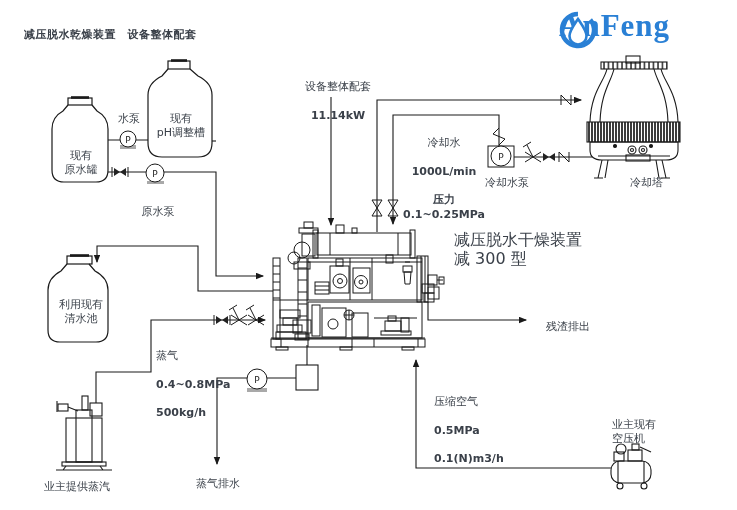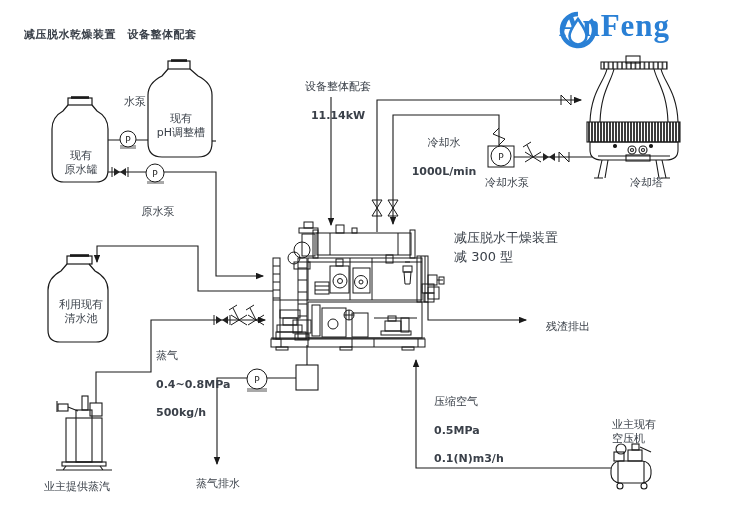--- a/index.html
+++ b/index.html
@@ -3,21 +3,21 @@
 <meta charset="utf-8">
 <style>
   html,body{margin:0;padding:0;background:#fff;}
   .stage{position:relative;width:737px;height:510px;background:#ffffff;overflow:hidden;
          font-family:"DejaVu Sans",sans-serif;}
   svg{position:absolute;left:0;top:0;}
   .lbl{position:absolute;color:#3a4049;font-size:11px;line-height:1.3;white-space:pre-line;}
   .ctr{text-align:center;}
   .b{font-weight:600;}
   #title{font-size:11px;font-weight:600;letter-spacing:.5px;}
-  #dryer-name,#dryer-model{font-size:13px;}
+  #dryer-name,#dryer-model{font-size:16px;}
   .logo{position:absolute;left:556px;top:8px;display:flex;align-items:center;}
   .logo-text{font-family:"Liberation Serif",serif;font-weight:bold;font-size:31px;
              color:#2a80d5;margin-left:3px;letter-spacing:1px;}
 </style>
 </head>
 <body>
 
 <div class="stage">
 
   <svg width="737" height="510" viewBox="0 0 737 510">
@@ -239,31 +239,32 @@
     </svg>
     <span class="logo-text">AnFeng</span>
   </div>
 
   <div id="title" class="lbl" style="left:24px;top:28px;">减压脱水乾燥装置　设备整体配套</div>
 
   <div class="lbl ctr" style="left:54px;top:149px;width:54px;">现有
 原水罐</div>
   <div class="lbl ctr" style="left:148px;top:112px;width:66px;">现有
 pH调整槽</div>
-  <div class="lbl ctr" style="left:112px;top:95px;width:34px;text-align:right;">水泵</div>
+  <div class="lbl ctr" style="left:112px;top:112px;width:34px;">水泵</div>
   <div class="lbl ctr" style="left:136px;top:205px;width:44px;">原水泵</div>
 
   <div class="lbl ctr" style="left:292px;top:66px;width:92px;">
     <div>设备整体配套</div>
     <div class="b">11.14kW</div>
   </div>
 
   <div class="lbl ctr" style="left:394px;top:122px;width:100px;">
     <div>冷却水</div>
     <div class="b">1000L/min</div>
+    <div class="b">压力0.1~0.25MPa</div>
   </div>
 
   <div class="lbl" style="left:485px;top:176px;">冷却水泵</div>
   <div class="lbl" style="left:630px;top:176px;">冷却塔</div>
 
   <div id="dryer-name" class="lbl" style="left:454px;top:230px;">减压脱水干燥装置</div>
   <div id="dryer-model" class="lbl" style="left:454px;top:249px;">减 300 型</div>
 
   <div class="lbl ctr" style="left:52px;top:298px;width:58px;">利用现有
 清水池</div>

